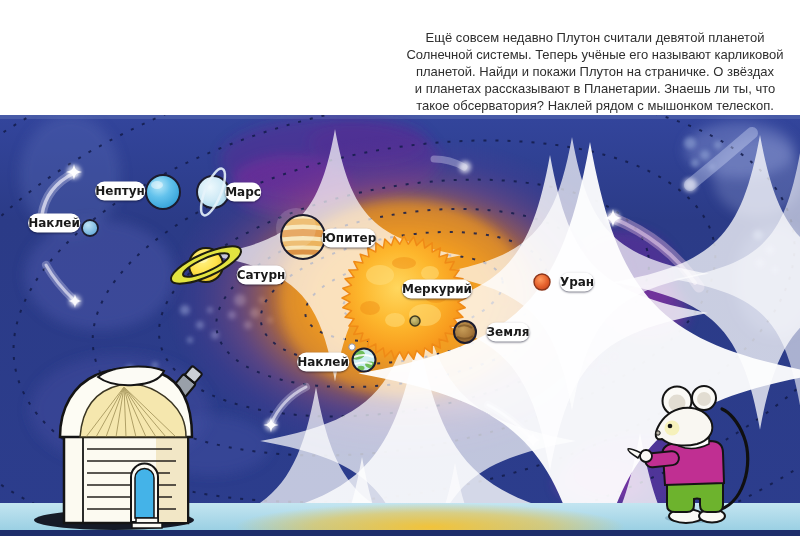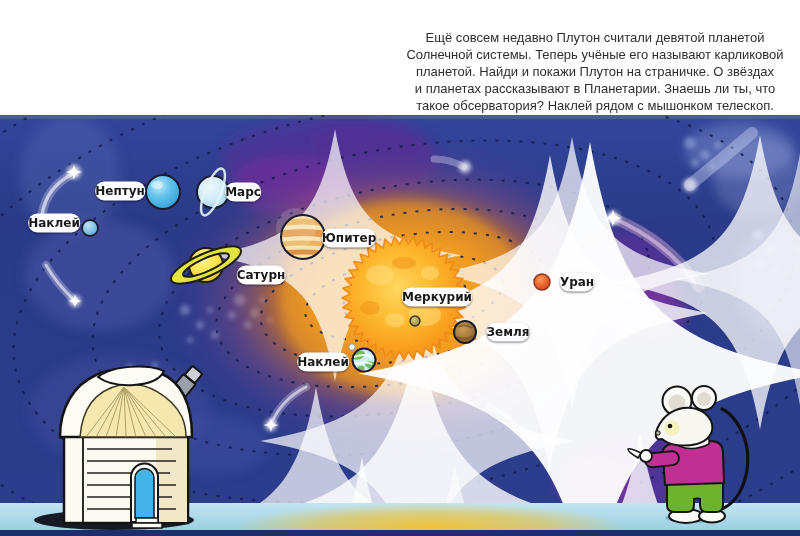--- a/index.html
+++ b/index.html
@@ -395,18 +395,18 @@
         <circle cx="670" cy="311" r="2.3" fill="#141414"></circle>
         <circle cx="658" cy="318" r="2.2" fill="#b8b2a6" stroke="#141414" stroke-width="1"></circle>
       </g>
     </svg>
 
     <div class="pill" style="left:54px;top:108px">Наклей</div>
     <div class="pill" style="left:120px;top:76px">Нептун</div>
     <div class="pill" style="left:243px;top:77px">Марс</div>
     <div class="pill" style="left:349px;top:123px">Юпитер</div>
     <div class="pill" style="left:261px;top:160px">Сатурн</div>
-    <div class="pill" style="left:437px;top:182px">Меркурий</div>
+    <div class="pill" style="left:437px;top:174px">Меркурий</div>
     <div class="pill" style="left:508px;top:217px">Земля</div>
     <div class="pill" style="left:577px;top:167px">Уран</div>
     <div class="pill" style="left:323px;top:247px">Наклей</div>
   </div>
 </div>
 
 </body></html>

